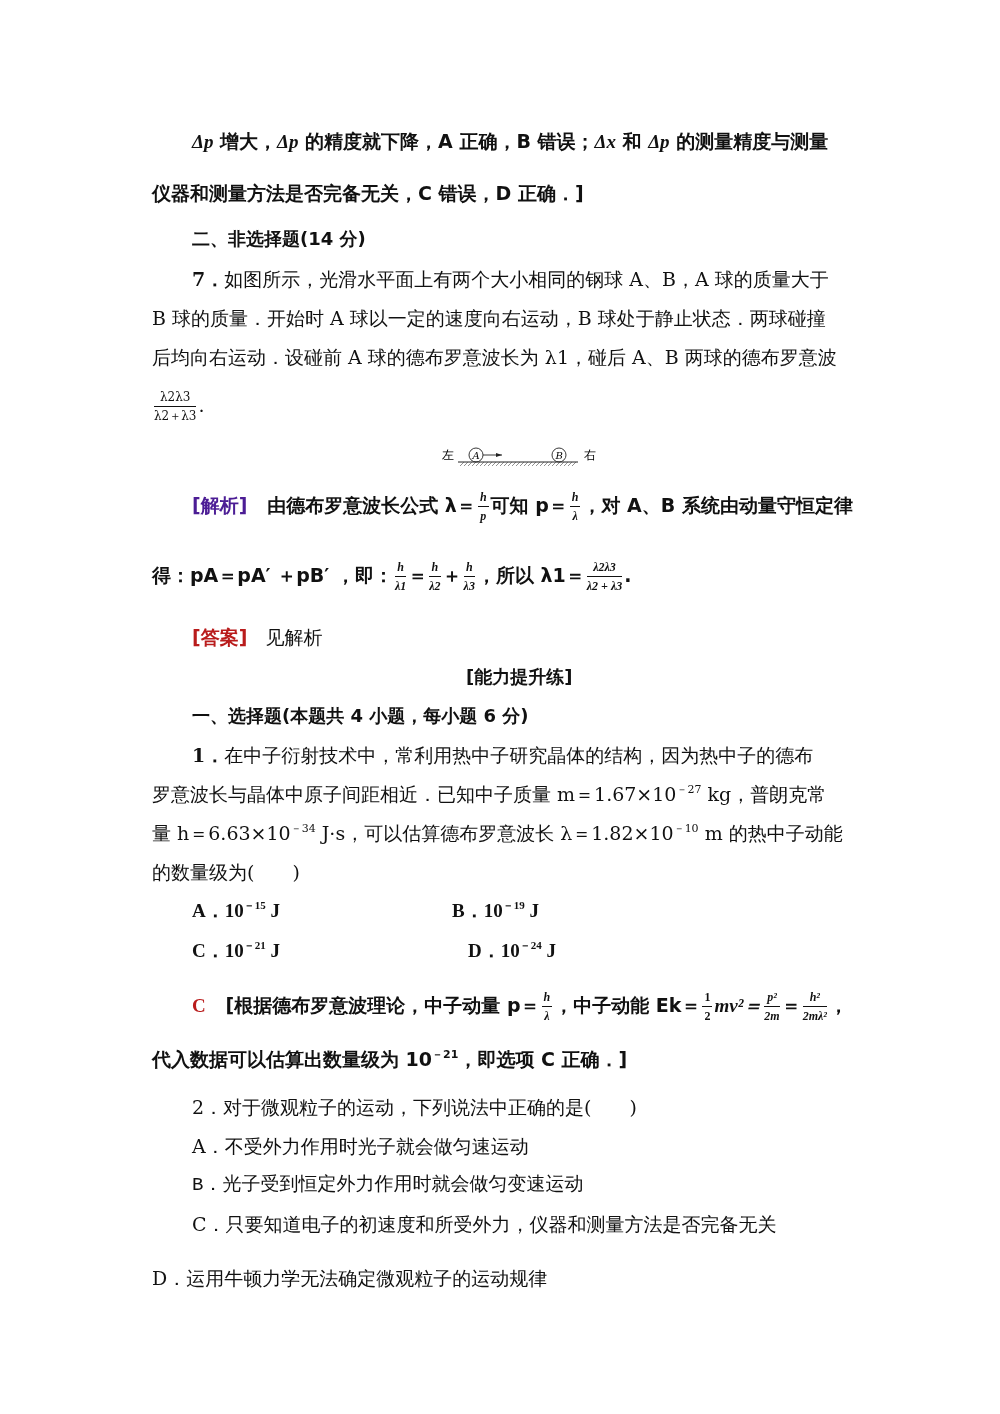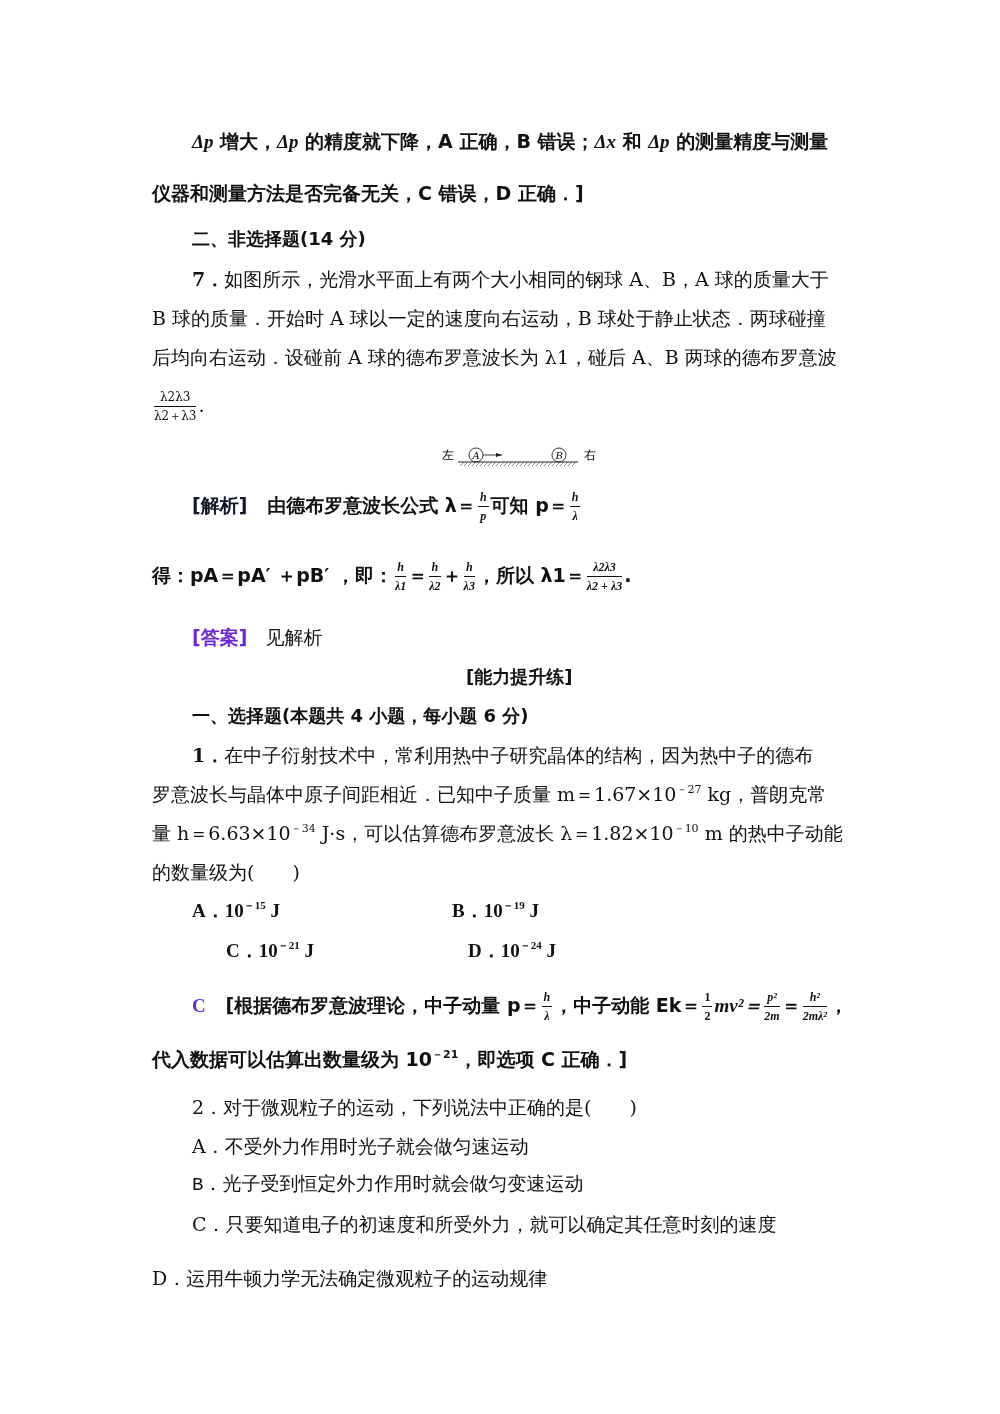--- a/index.html
+++ b/index.html
@@ -2,22 +2,22 @@
 <html><head>
 <meta charset="utf-8">
 <style>
   html, body { margin: 0; padding: 0; background: #ffffff; }
   body { width: 1000px; height: 1414px; position: relative; overflow: hidden;
          font-family: "DejaVu Serif", "Liberation Serif", serif; color: #111; }
   .line { position: absolute; white-space: nowrap; font-size: 19px; line-height: 26px; }
   .bold { font-weight: bold; font-family: "DejaVu Sans", "Liberation Sans", sans-serif; }
   .serif { font-family: "Liberation Serif", "DejaVu Serif", serif; }
   .it { font-style: italic; }
-  .blue { color: #0f172a; }
-  .red { color: #6d28d9; }
+  .blue { color: #4c1d95; }
+  .red { color: #b91c1c; }
   sup { font-size: 11px; vertical-align: 8px; line-height: 0; }
   .frac { display: inline-block; vertical-align: middle; text-align: center; margin: 0 2px; }
   .frac > span { display: block; line-height: 18px; font-size: 12px; }
   .frac > span.num { border-bottom: 1.3px solid #111; padding: 0 2px; }
   .diagram { position: absolute; left: 440px; top: 443px; width: 160px; height: 24px; }
 </style>
 </head>
 <body>
 
 <div class="line bold" style="left:192px; top:128px;">
@@ -73,21 +73,21 @@
   <circle cx="36" cy="12" r="7" fill="none" stroke="#222" stroke-width="0.9"></circle>
   <text x="32.5" y="16" font-size="10" font-style="italic" font-family="DejaVu Serif, serif">A</text>
   <line x1="43" y1="12" x2="62" y2="12" stroke="#222" stroke-width="0.9"></line>
   <polygon points="62,12 56,10 56,14" fill="#222"></polygon>
   <circle cx="119" cy="12" r="7" fill="none" stroke="#222" stroke-width="0.9"></circle>
   <text x="115.5" y="16" font-size="10" font-style="italic" font-family="DejaVu Serif, serif">B</text>
   <text x="144" y="16" font-size="12" font-family="DejaVu Serif, serif">右</text>
 </svg>
 
 <div class="line bold" style="left:192px; top:488px;">
-  <span class="blue">[解析]</span>&nbsp;&nbsp;&nbsp;<span>由德布罗意波长公式 λ＝</span><span class="frac serif it"><span class="num">h</span><span>p</span></span><span>可知 p＝</span><span class="frac serif it"><span class="num">h</span><span>λ</span></span>
+  <span class="blue">[解析]</span>&nbsp;&nbsp;&nbsp;<span>由德布罗意波长公式 λ＝</span><span class="frac serif it"><span class="num">h</span><span>p</span></span><span>可知 p＝</span><span class="frac serif it"><span class="num">h</span><span>λ</span></span><span>，对 A、B 系统由动量守恒定律</span>
 </div>
 <div class="line bold" style="left:152px; top:558px;">
   <span>得：pA＝pA′ ＋pB′ ，即：</span><span class="frac serif it"><span class="num">h</span><span>λ1</span></span>＝<span class="frac serif it"><span class="num">h</span><span>λ2</span></span>＋<span class="frac serif it"><span class="num">h</span><span>λ3</span></span><span>，所以 λ1＝</span><span class="frac serif it"><span class="num">λ2λ3</span><span>λ2 + λ3</span></span><span>.</span>
 </div>
 
 <div class="line" style="left:192px; top:624px;">
   <span class="red bold">[答案]</span>&nbsp;&nbsp;&nbsp;<span>见解析</span>
 </div>
 
 <div class="line bold" style="left:466px; top:664px; font-size:18px;">[能力提升练]</div>
@@ -103,31 +103,31 @@
   <span>量 h＝6.63×10</span><sup>－34</sup><span> J·s，可以估算德布罗意波长 λ＝1.82×10</span><sup>－10</sup><span> m 的热中子动能</span>
 </div>
 <div class="line" style="left:152px; top:859px;">的数量级为(　　)</div>
 
 <div class="line bold serif" style="left:192px; top:898px;">
   <span>A．</span><span>10</span><sup>－15</sup><span> J</span>
 </div>
 <div class="line bold serif" style="left:452px; top:898px;">
   <span>B．</span><span>10</span><sup>－19</sup><span> J</span>
 </div>
-<div class="line bold serif" style="left:192px; top:938px;margin-left:34px;">
+<div class="line bold serif" style="left:192px; top:938px;">
   <span>C．</span><span>10</span><sup>－21</sup><span> J</span>
 </div>
 <div class="line bold serif" style="left:468px; top:938px;">
   <span>D．</span><span>10</span><sup>－24</sup><span> J</span>
 </div>
 
 <div class="line bold" style="left:192px; top:988px;">
   <span class="red serif">C</span>&nbsp;&nbsp;&nbsp;<span>[根据德布罗意波理论，中子动量 p＝</span><span class="frac serif it"><span class="num">h</span><span>λ</span></span><span>，中子动能 Ek＝</span><span class="frac serif"><span class="num">1</span><span>2</span></span><span class="serif it">mv²＝</span><span class="frac serif it"><span class="num">p²</span><span>2m</span></span><span>＝</span><span class="frac serif it"><span class="num">h²</span><span>2mλ²</span></span><span>，</span>
 </div>
 <div class="line bold" style="left:152px; top:1046px;">
   <span>代入数据可以估算出数量级为 10</span><sup>－21</sup><span>，即选项 C 正确．]</span>
 </div>
 
 <div class="line" style="left:192px; top:1094px;">2．对于微观粒子的运动，下列说法中正确的是(　　)</div>
 <div class="line" style="left:192px; top:1133px;">A．不受外力作用时光子就会做匀速运动</div>
 <div class="line" style="left:192px; top:1172px;font-family:Liberation Mono, monospace;">B．光子受到恒定外力作用时就会做匀变速运动</div>
-<div class="line" style="left:192px; top:1211px;">C．只要知道电子的初速度和所受外力，就可以确定其任意时刻的速度</div>
+<div class="line" style="left:192px; top:1211px;">C．只要知道电子的初速度和所受外力，仪器和测量方法是否完备无关</div>
 <div class="line" style="left:152px; top:1265px;">D．运用牛顿力学无法确定微观粒子的运动规律</div>
 
 </body></html>

